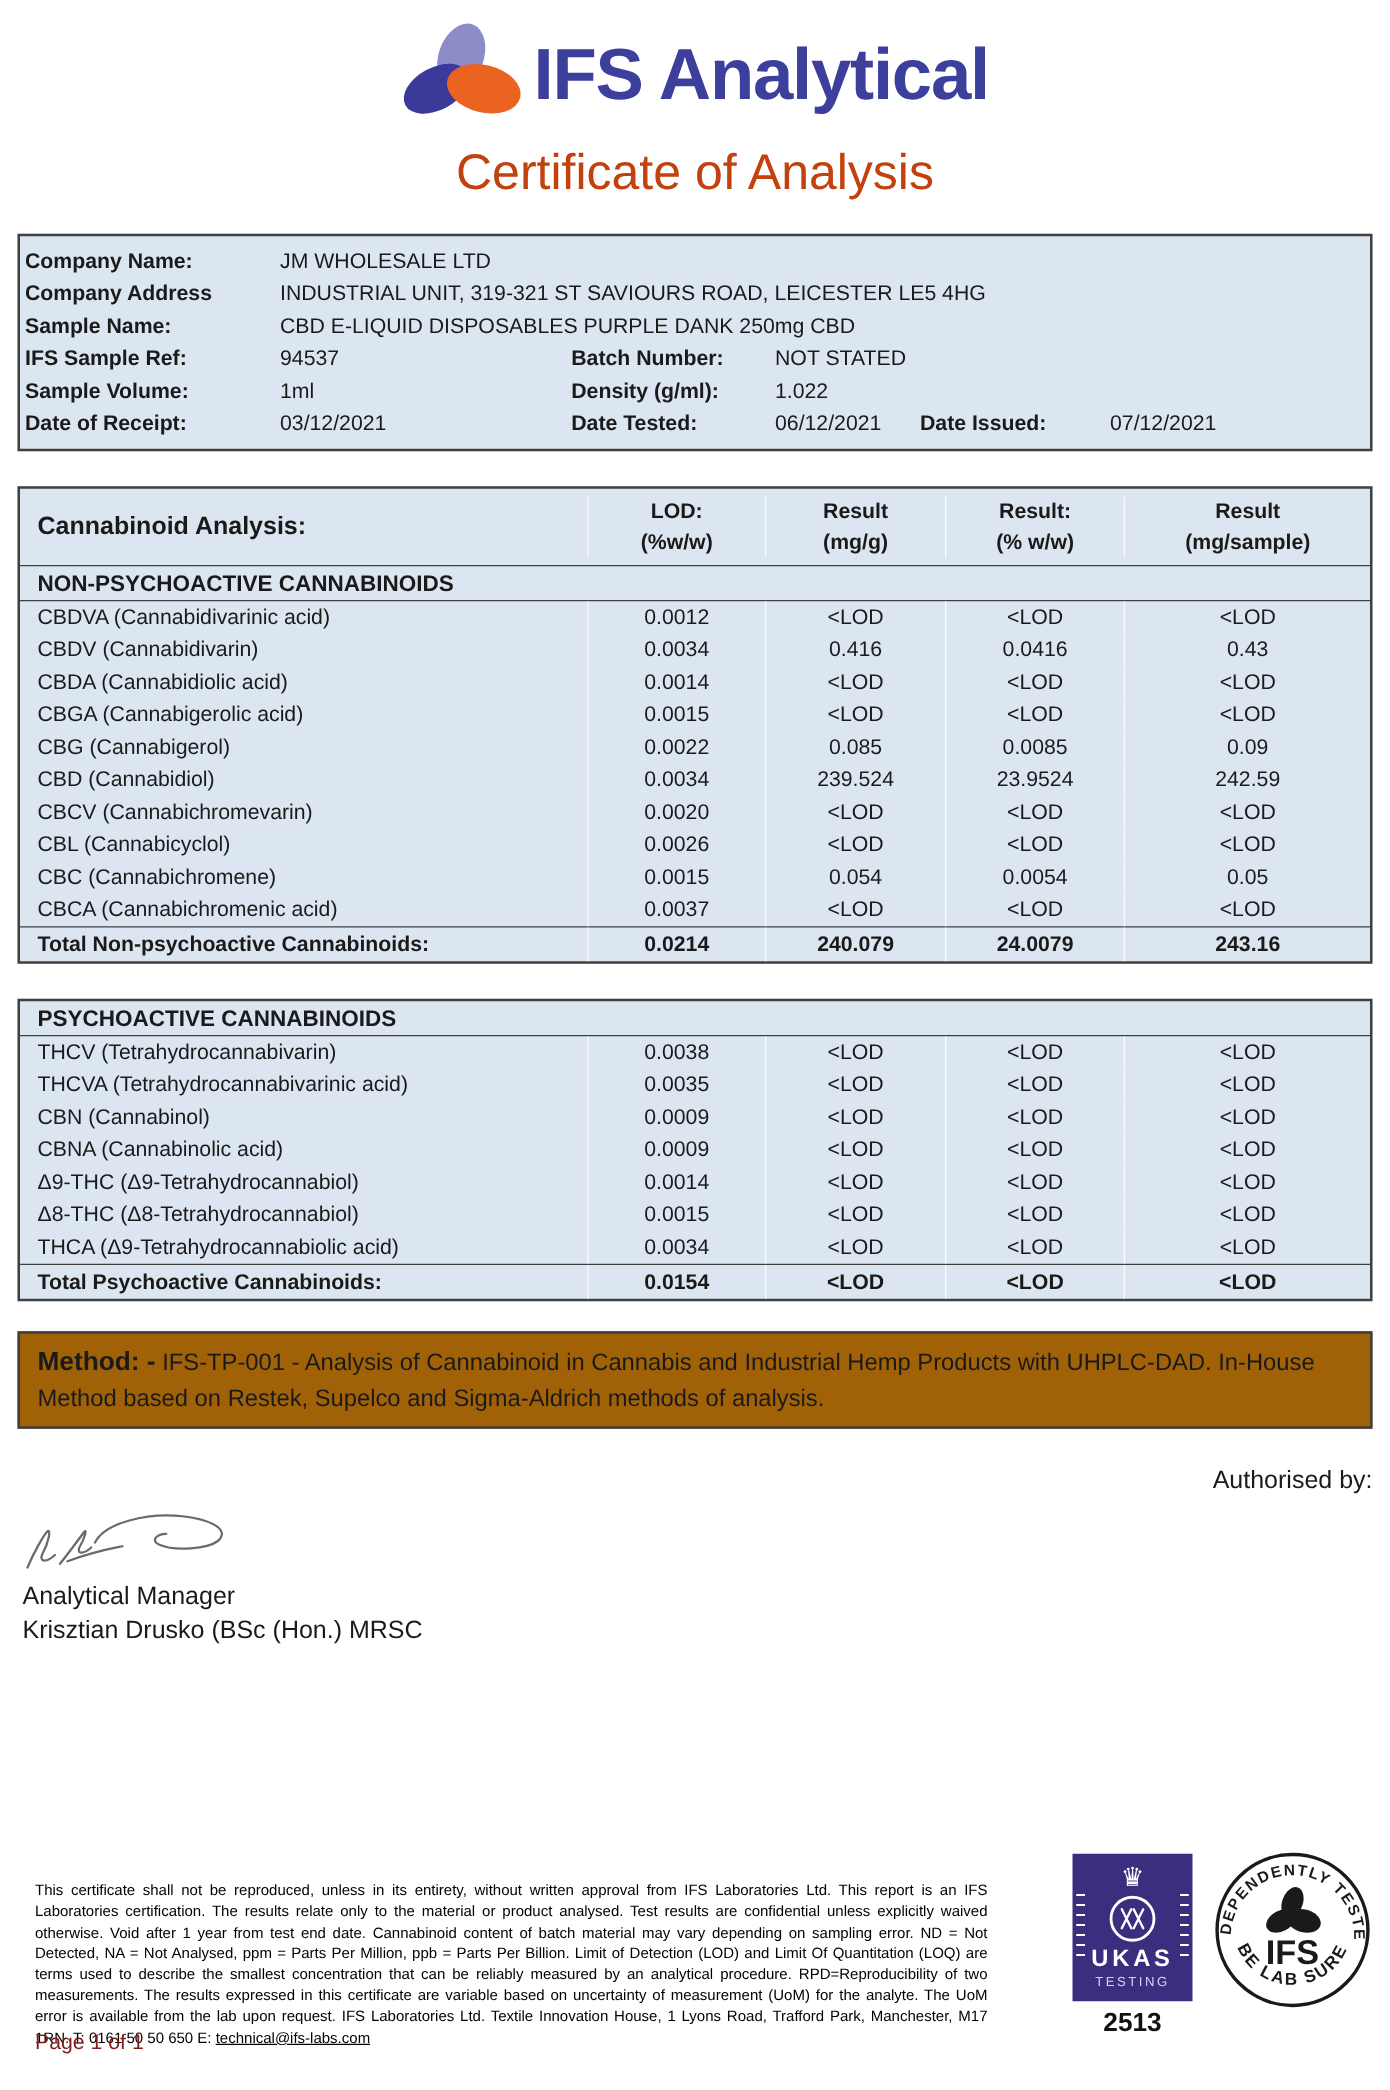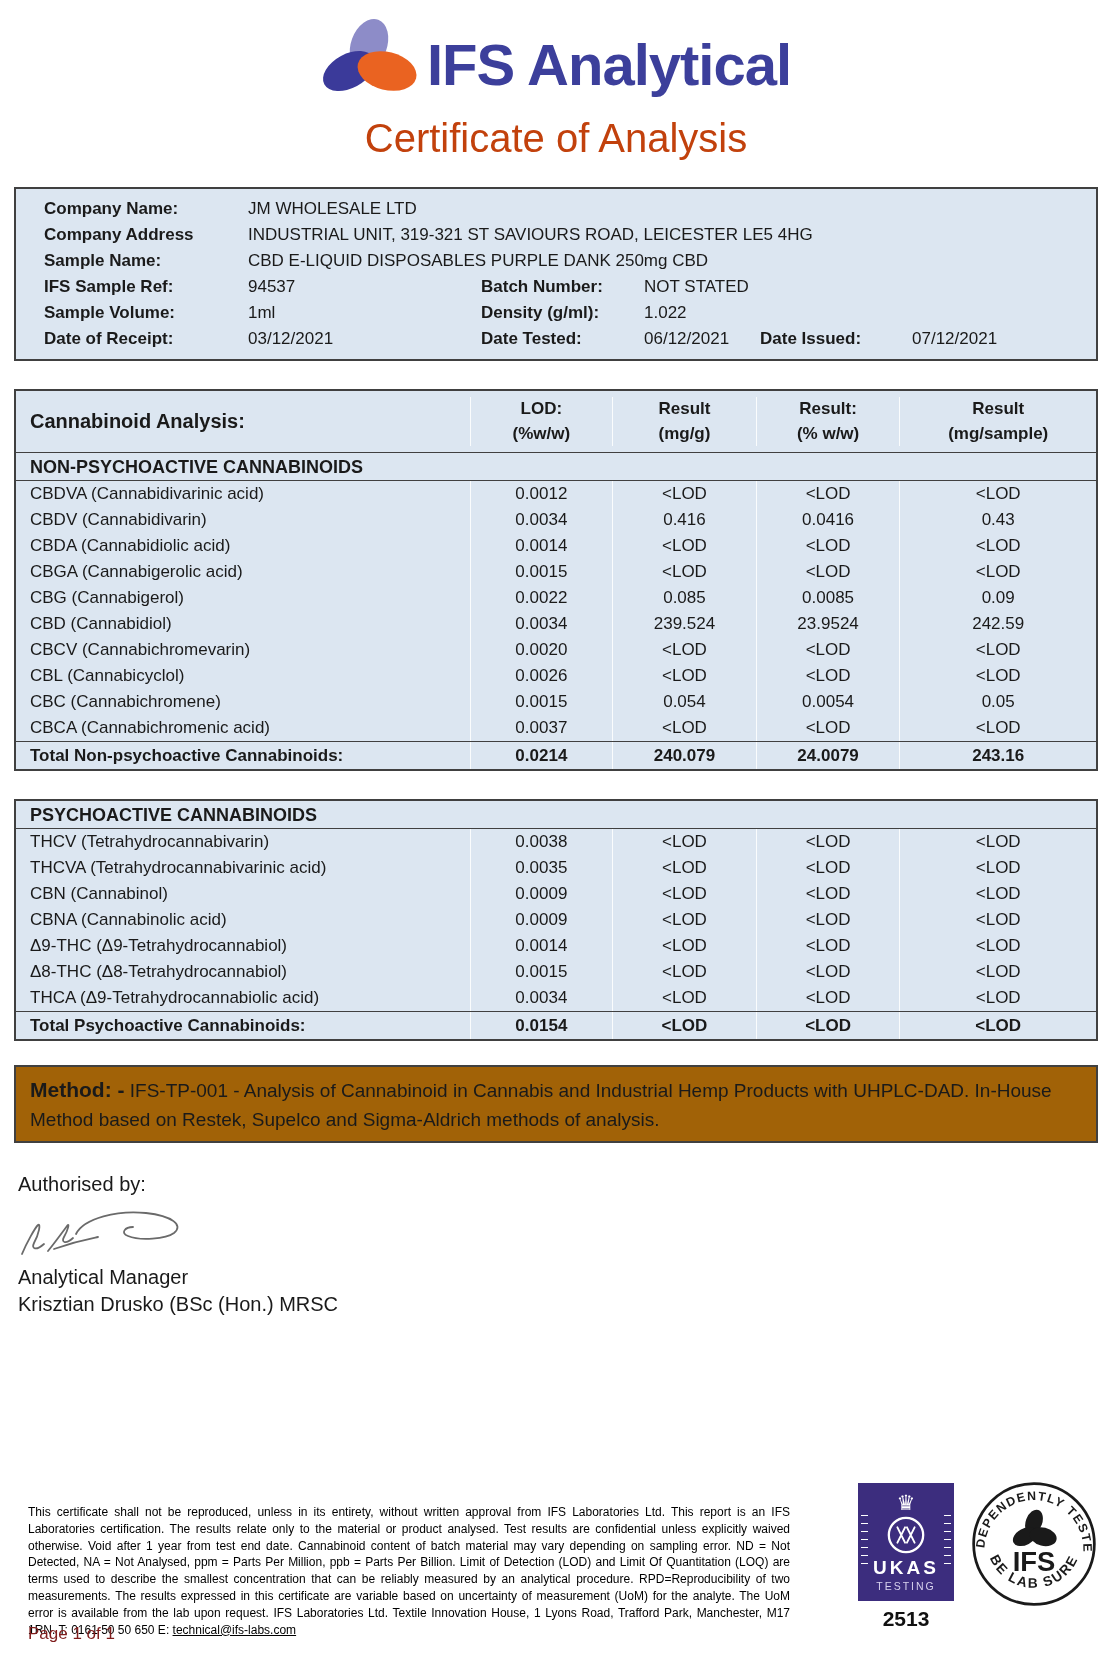--- a/index.html
+++ b/index.html
@@ -1,30 +1,30 @@
 <!DOCTYPE html>
 <html><head>
 <meta charset="utf-8">
 <style>
   * { margin:0; padding:0; box-sizing:border-box; }
   body { background:#ffffff; font-family:"Liberation Sans", sans-serif; color:#1a1a1a; }
   .page { width:1112px; height:1672px; position:relative; background:#fff; overflow:hidden; }
 
   
-  .logo-row { display:flex; justify-content:center; align-items:flex-end; padding-top:20px; gap:14px; }
+  .logo-row { display:flex; justify-content:center; align-items:center; padding-top:20px; gap:14px; }
   .trefoil { position:relative; width:92px; height:78px; }
   .trefoil span { position:absolute; border-radius:50%; }
   .trefoil .t-top  { width:36px; height:54px; background:#8d8cc8; left:30px; top:-2px;  transform:rotate(20deg); }
   .trefoil .t-left { width:56px; height:34px; background:#3b3a9a; left:0px;  top:34px; transform:rotate(-28deg); }
   .trefoil .t-right{ width:60px; height:38px; background:#ea6321; left:36px; top:32px; transform:rotate(14deg); }
   .logo-text { font-size:58px; font-weight:bold; color:#3c3f9b; letter-spacing:-1px; }
   .doc-title { text-align:center; font-size:40px; font-weight:400; color:#c2410c; margin-top:18px; }
 
   
-  .info-box { margin:26px 14px 0 14px; background:#dce6f1; border:2px solid #404040; padding:7px 0 7px 28px; }
+  .info-box { margin:26px 14px 0 14px; background:#dce6f1; border:2px solid #404040; padding:7px 0 7px 4px; }
   .irow { display:flex; height:26px; line-height:26px; font-size:17px; }
   .ilabel { font-weight:bold; }
   .w-l1 { width:204px; } .w-v1 { flex:1; } .w-v2 { width:233px; } .w-l2 { width:163px; } .w-v3 { width:116px; } .w-l3 { width:152px; }
 
   
   .an-table { margin:28px 14px 0 14px; background:#dce6f1; border:2px solid #404040; }
   .an-head { display:grid; grid-template-columns:42% 13.2% 13.3% 13.3% 1fr; border-bottom:1px solid #404040; padding:6px 0; }
   .an-head .h-name { font-size:20px; font-weight:bold; padding-left:14px; align-self:center; }
   .col-h { text-align:center; font-weight:bold; font-size:17px; line-height:1.45; border-left:1px solid rgba(255,255,255,0.85); }
   .sec-row { font-size:18px; font-weight:bold; padding:3px 0 3px 14px; border-bottom:1px solid #404040; height:28px; line-height:22px; }
@@ -32,21 +32,21 @@
   .a-row .c-name { padding-left:14px; }
   .a-row .c-val { text-align:center; border-left:1px solid rgba(255,255,255,0.85); }
   .total-row { font-weight:bold; border-top:1px solid #404040; height:28px; line-height:27px; }
 
   
   .method-box { margin:24px 14px 0 14px; background:#a16207; border:2px solid #404040; padding:8px 14px; font-size:19px; line-height:1.45; }
   .method-box b { font-size:21px; }
 
   
   .auth { margin:30px 14px 0 18px; font-size:20px; }
-  .auth-label { margin-bottom:8px; }
+  .auth-label { margin-bottom:8px;text-align:right; }
   .sig svg { display:block; }
   .auth-role { margin-top:4px; }
   .auth-name { margin-top:4px; }
 
   
   .disclaimer { position:absolute; top:1504px; left:28px; width:762px; font-size:12px; line-height:1.4; color:#000000; text-align:justify; }
   .disclaimer .link { text-decoration:underline; }
   .end-cert { position:absolute; top:1672px; left:28px; width:762px; text-align:center; font-size:10px; color:#9a9a9a; letter-spacing:0.5px; }
   .page-num { position:absolute; top:1624px; left:28px; font-size:17px; color:#7f1d1d; }
 

